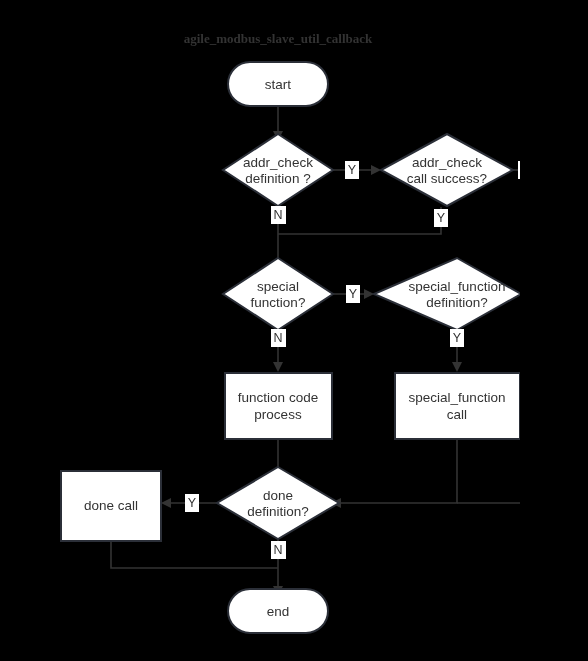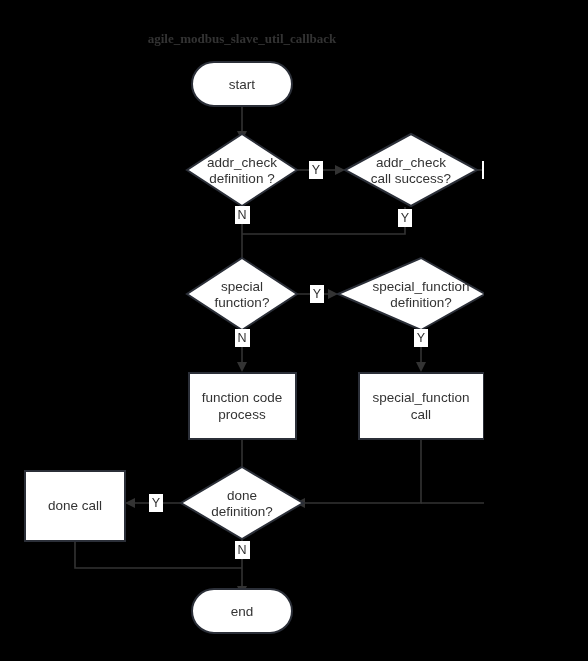--- a/index.html
+++ b/index.html
@@ -7,20 +7,21 @@
     padding: 0;
     background: #000000;
   }
   #canvas {
     position: relative;
     width: 484px;
     height: 661px;
     background: #000000;
     overflow: hidden;
     font-family: "Liberation Sans", sans-serif;
+    margin-left: 36px;
   }
   #flow-svg {
     position: absolute;
     left: 0;
     top: 0;
     width: 588px;
     height: 661px;
   }
   .chart-title {
     font-family: "Liberation Serif", serif;

